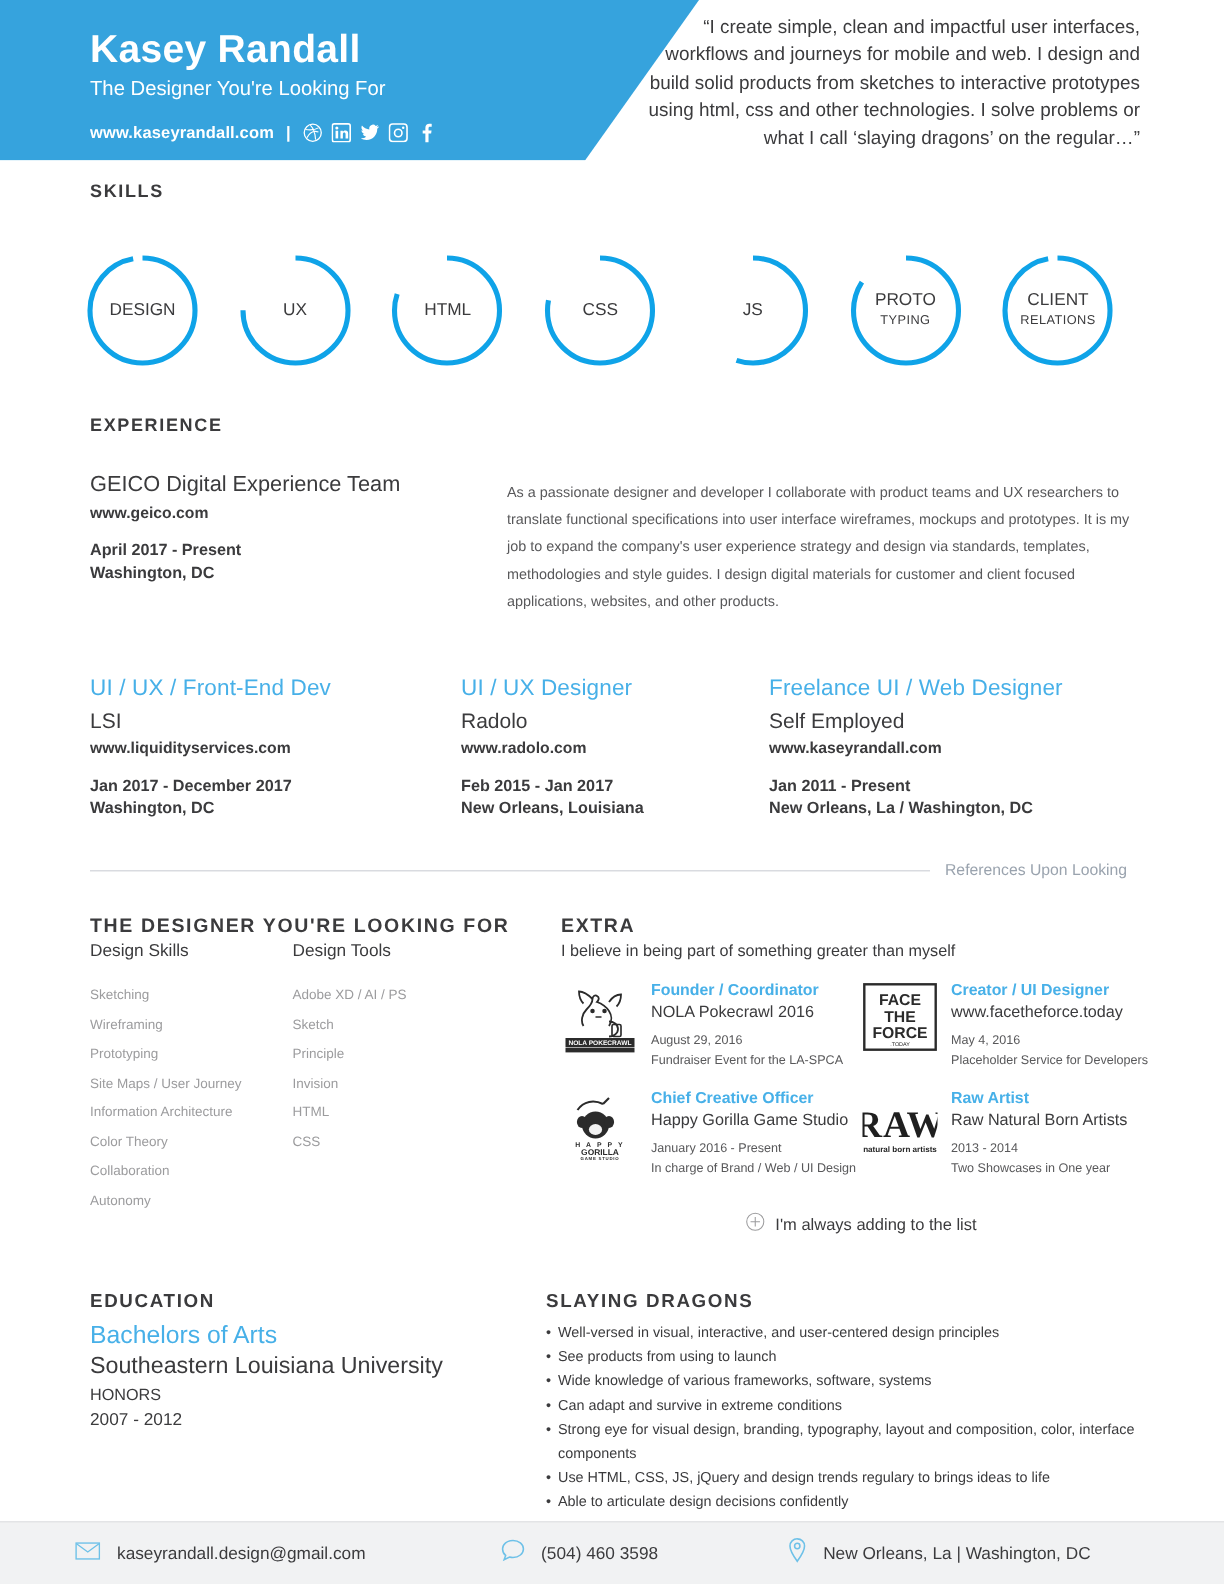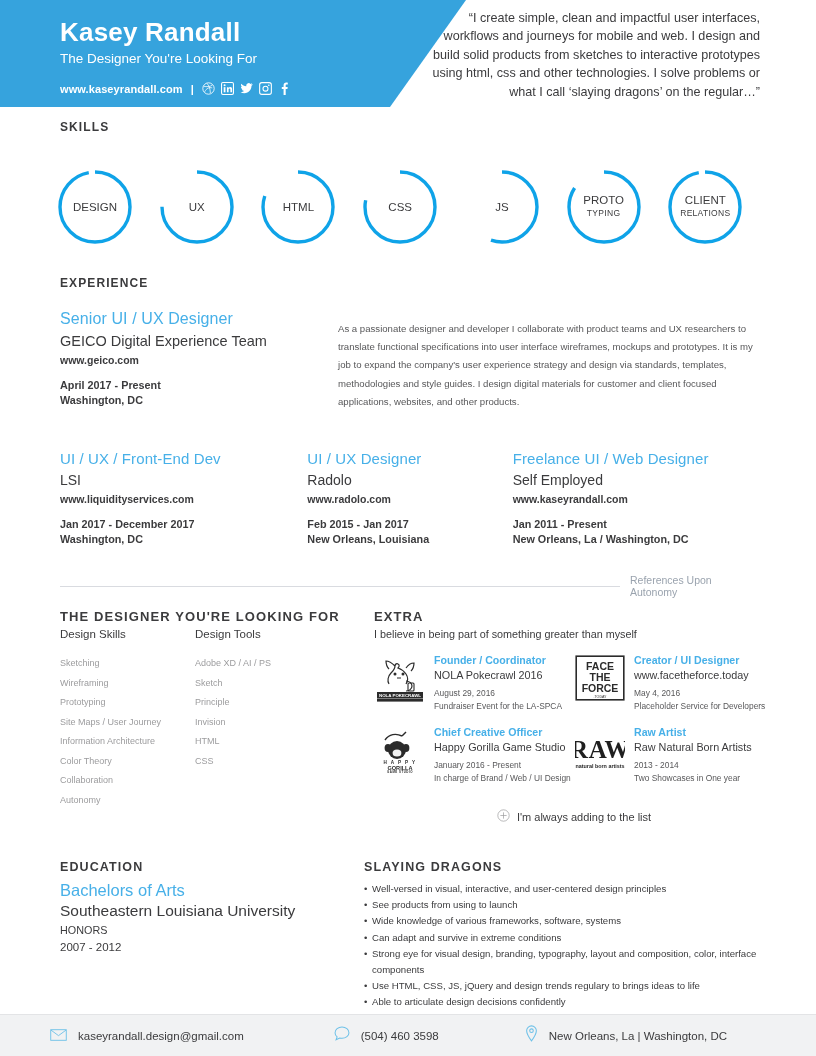--- a/index.html
+++ b/index.html
@@ -239,21 +239,20 @@
         </svg>
         <div class="ring-label">
           <span>CLIENT</span>
           <span class="sub">RELATIONS</span>
         </div>
       </div>
     </div>
 
   <div class="sec-h exp-h">EXPERIENCE</div>
   <div class="job1">
-    <div class="job-title">Senior UI / UX Designer</div>
     <div class="job-co">GEICO Digital Experience Team</div>
     <div class="job-url">www.geico.com</div>
     <div class="job-meta">
       <div>April 2017 - Present</div>
       <div>Washington, DC</div>
     </div>
   </div>
   <div class="exp-para">As a passionate designer and developer I collaborate with product teams and UX researchers to translate functional specifications into user interface wireframes, mockups and prototypes. It is my job to expand the company's user experience strategy and design via standards, templates, methodologies and style guides. I design digital materials for customer and client focused applications, websites, and other products.</div>
 
   <div class="jobs-row">
@@ -281,21 +280,21 @@
         <div class="job-url">www.kaseyrandall.com</div>
         <div class="job-meta">
           <div>Jan 2011 - Present</div>
           <div>New Orleans, La / Washington, DC</div>
         </div>
       </div>
     </div>
 
   <div class="refs-row">
     <div class="refs-line"></div>
-    <div class="refs-text">References Upon Autonomy</div>
+    <div class="refs-text">References Upon Looking</div>
   </div>
 
   <div class="sec-h dsgn-h">THE DESIGNER YOU'RE LOOKING FOR</div>
   <div class="dsgn-cols">
       <div class="c">
         <div class="dsgn-sub">Design Skills</div>
         <div class="dsgn-item">Sketching</div>
         <div class="dsgn-item">Wireframing</div>
         <div class="dsgn-item">Prototyping</div>
         <div class="dsgn-item">Site Maps / User Journey</div>

